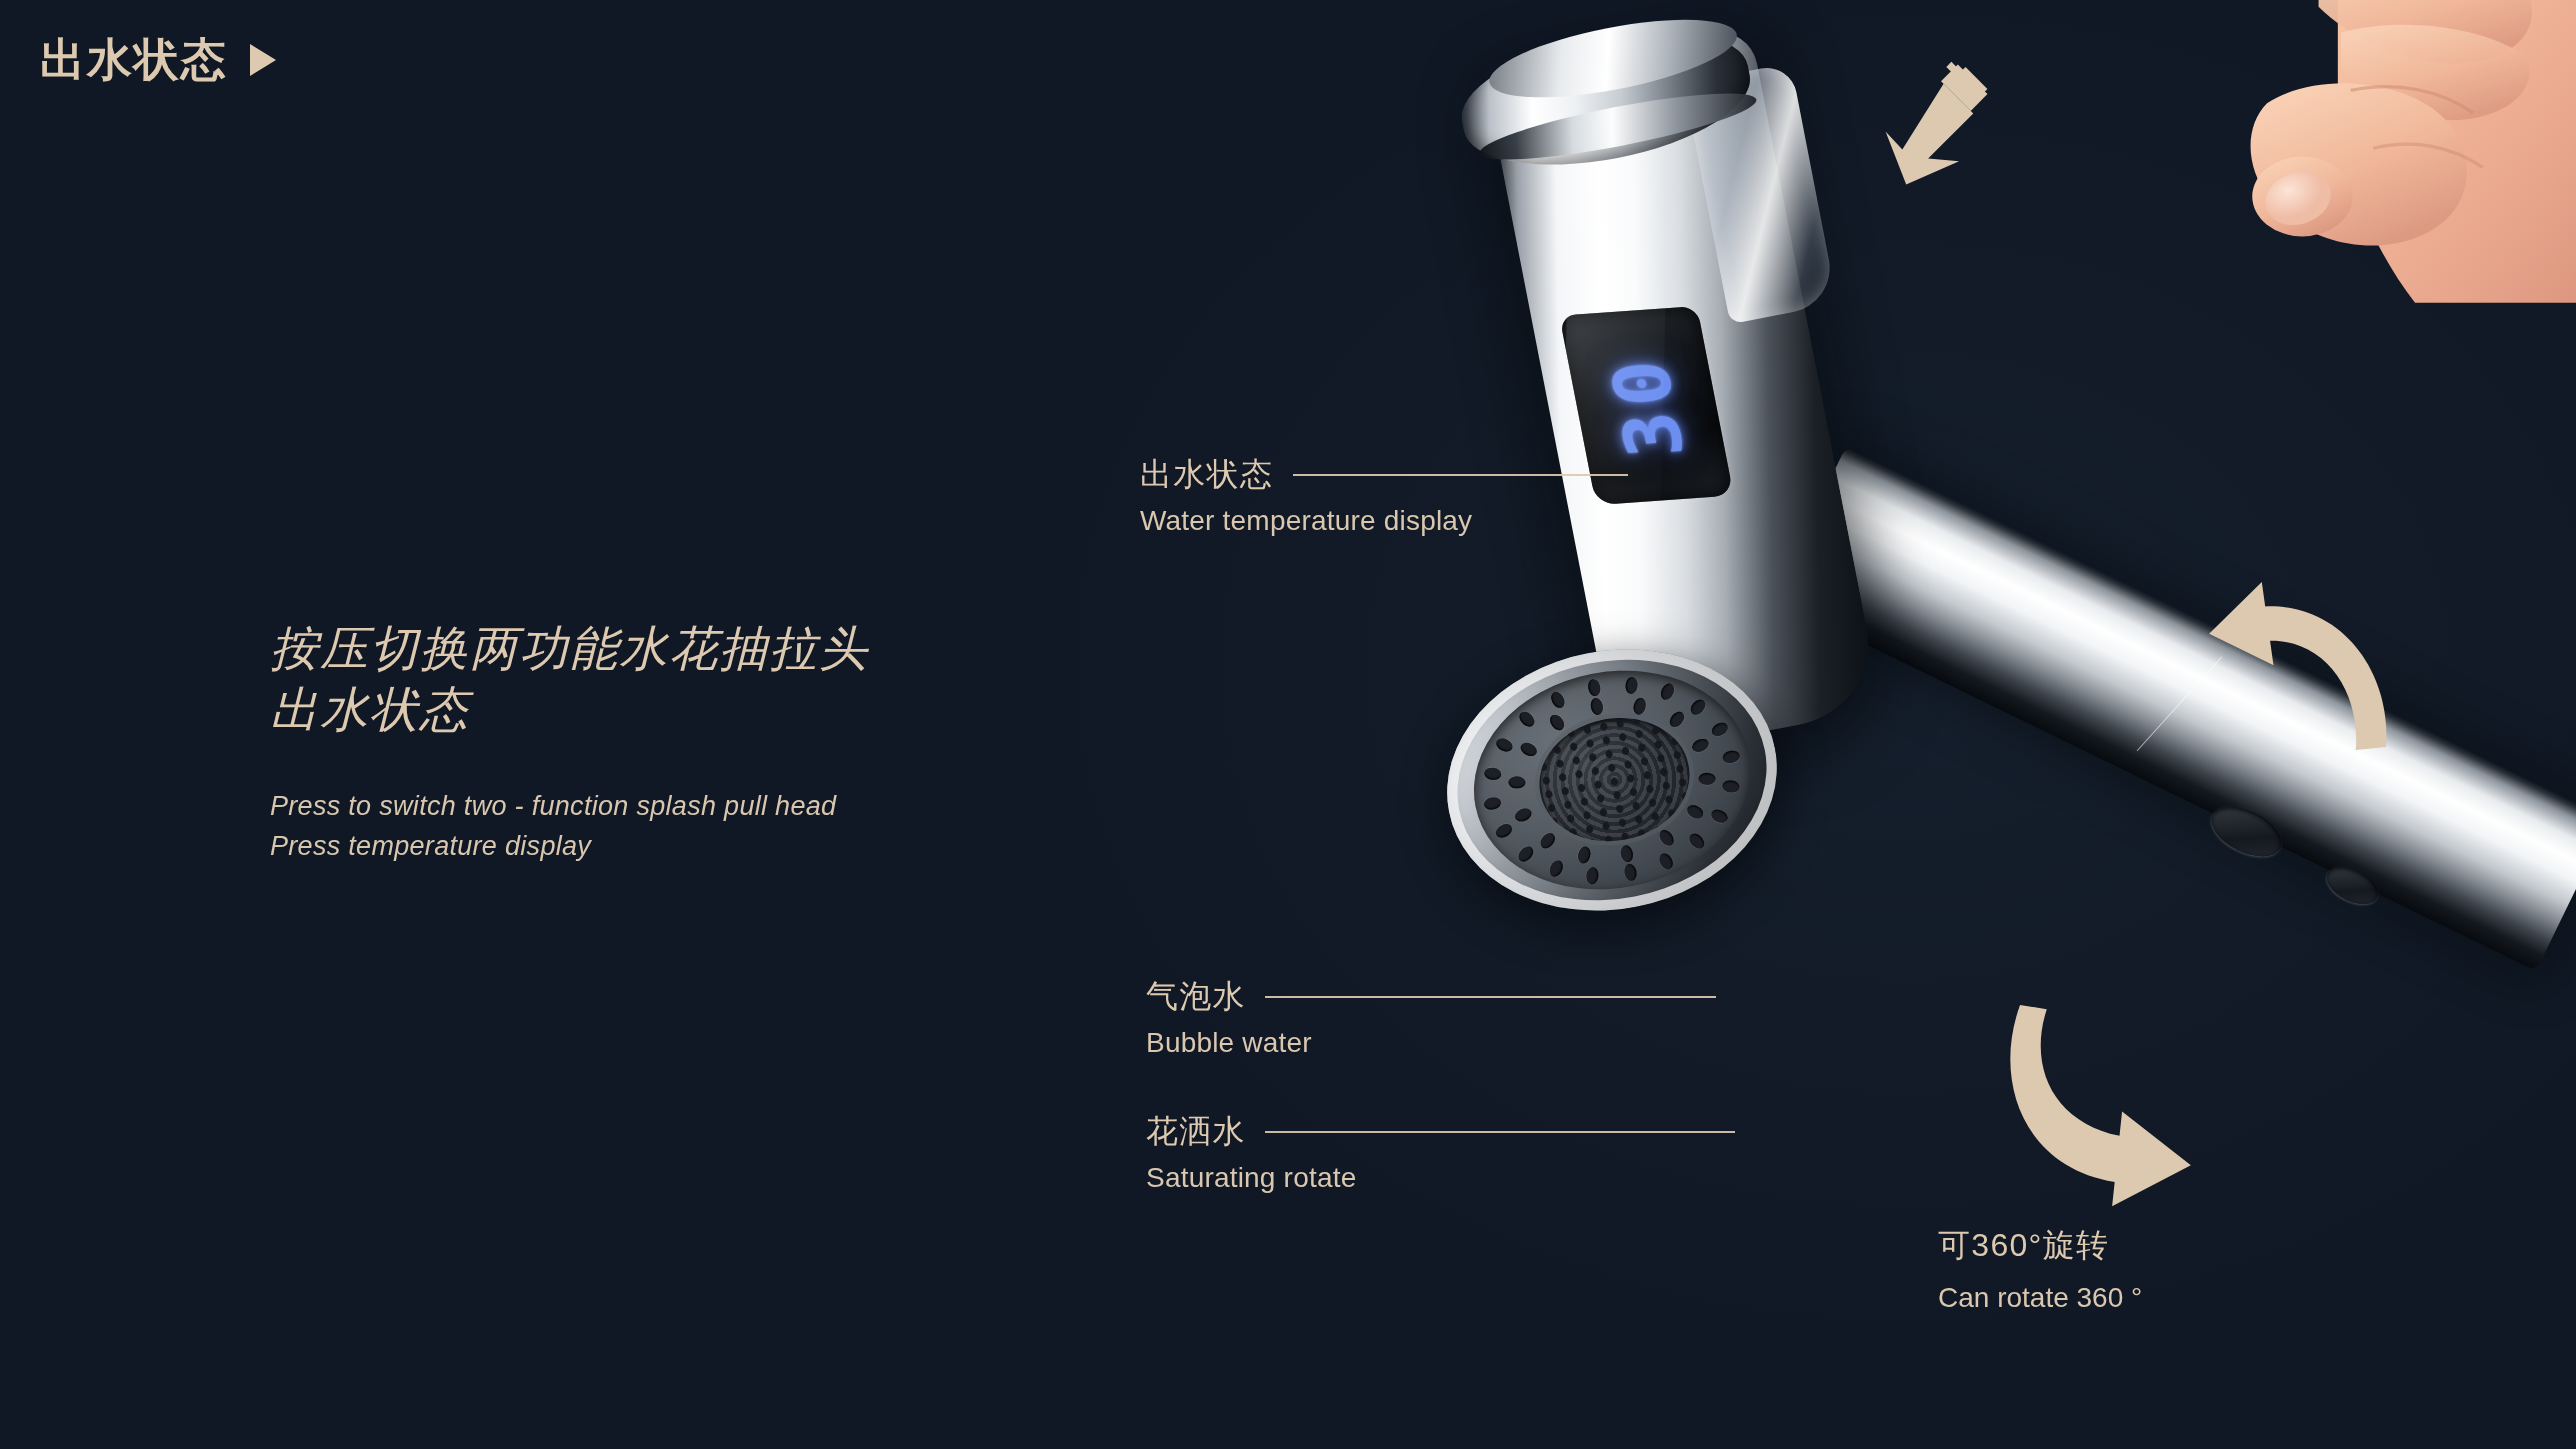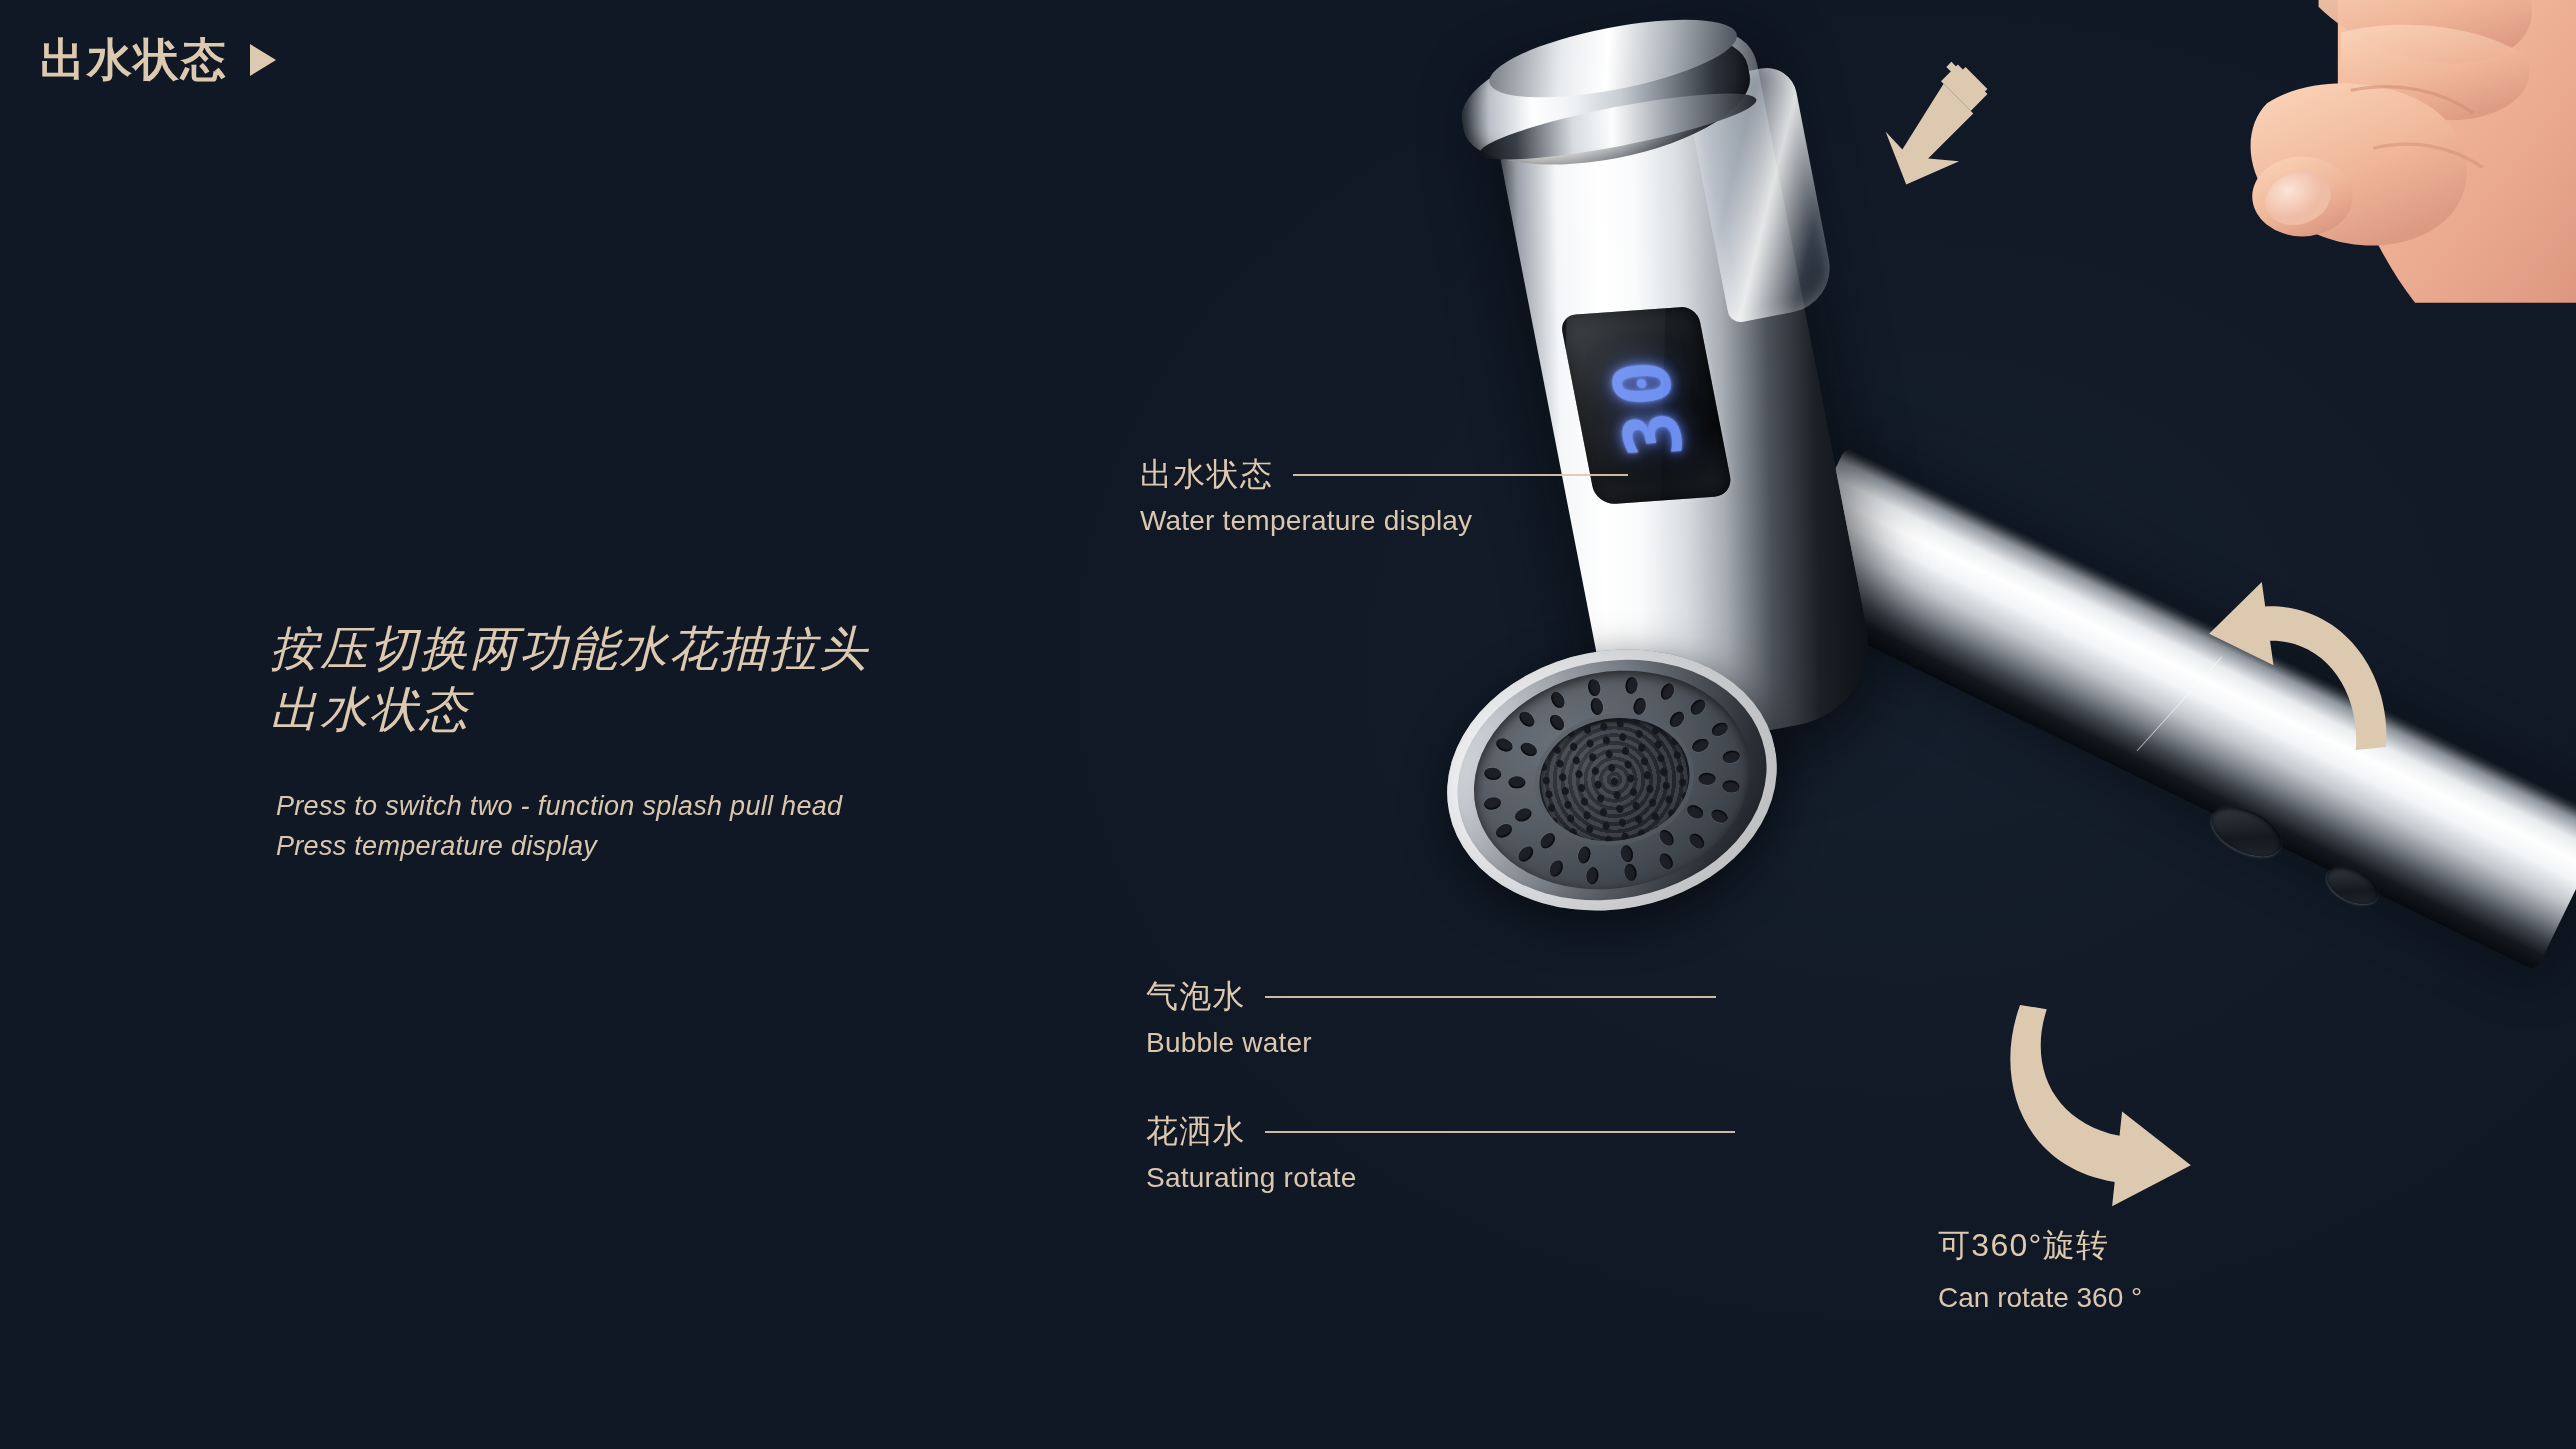--- a/index.html
+++ b/index.html
@@ -30,21 +30,21 @@
     margin-left:3.9px;
   }
 
   
   #headline { position:absolute; left:270px; top:618px; width:837px;font-style:italic; }
   #headline .h-cn {
     font-size:48px; color:#ddc9b0; line-height:1.28; letter-spacing:1.9px;
     font-weight:400;
   }
   #headline .h-en {
-    margin-top:46px; font-size:27px; color:#d8c6ae; line-height:1.42; letter-spacing:0.3px;margin-left:6px;
+    margin-top:46px; font-size:27px; color:#d8c6ae; line-height:1.42; letter-spacing:0.3px;
   }
 
   
   .callout { position:absolute; }
   .callout .cn-row { display:flex; align-items:center; }
   .callout .cn {
     font-size:32px; color:#ddc9b0; letter-spacing:1.3px; white-space:nowrap; line-height:1.1;
   }
   .callout .lead {
     height:1.9px; background:#ddc9b0; margin-left:19.3px; opacity:.92;

